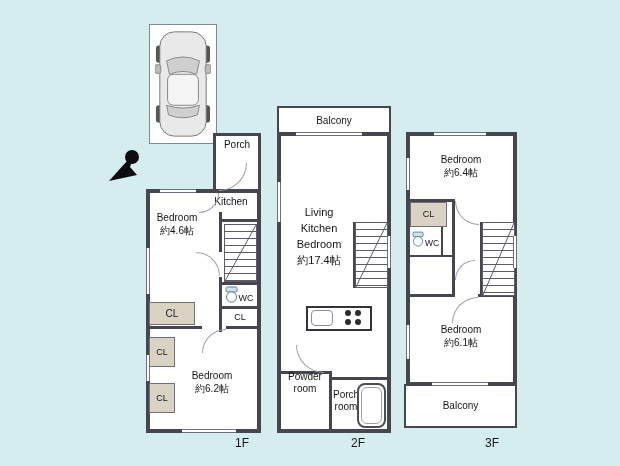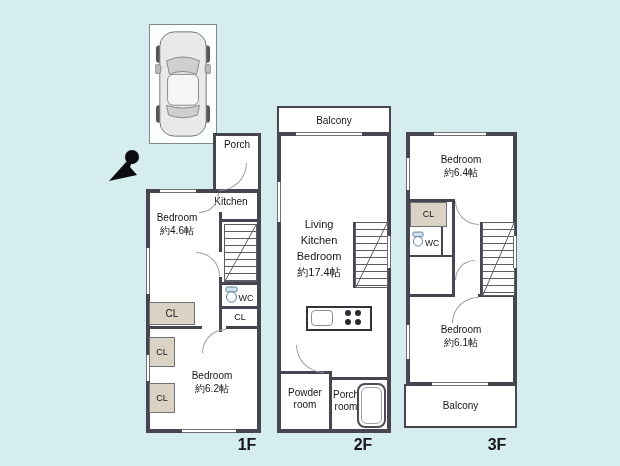--- a/index.html
+++ b/index.html
@@ -6,21 +6,21 @@
   .canvas{position:relative;width:620px;height:466px;background:#d6edf0;font-family:"Liberation Sans",sans-serif;overflow:hidden;}
   .abs{position:absolute;box-sizing:border-box;}
   .room{background:#ffffff;border:4px solid #464650;}
   .room-thin{background:#ffffff;border:2px solid #464650;}
   .wall{background:#464650;}
   .beige{background:#dad2c2;border:1px solid #70707a;}
   .lbl{font-size:10px;color:#15151a;text-align:center;line-height:13px;white-space:nowrap;}
   .lbl9{font-size:9px;line-height:11px;}
   .lbl95{font-size:10px;line-height:12px;}
   .ldk{font-size:11px;line-height:16px;}
-  .floor-tag{font-size:16px;color:#15151a;text-align:center;font-weight:bold;}
+  .floor-tag{font-size:12px;color:#15151a;text-align:left;}
   .stairs{background-color:#fff;background-image:repeating-linear-gradient(to bottom,#ffffff 0,#ffffff 6px,#5c5c66 6px,#5c5c66 7px);border:1px solid #5c5c66;overflow:hidden;}
   .diag{position:absolute;left:0;top:0;width:100%;height:100%;}
   .win-h{background:#fff;border-top:1px solid #70707a;border-bottom:1px solid #70707a;}
   .win-v{background:#fff;border-left:1px solid #70707a;border-right:1px solid #70707a;}
   .arc{border:0 solid #9aa2a8;background:transparent;}
   .arc-tl{border-top-width:1px;border-left-width:1px;border-top-left-radius:100%;}
   .arc-tr{border-top-width:1px;border-right-width:1px;border-top-right-radius:100%;}
   .arc-bl{border-bottom-width:1px;border-left-width:1px;border-bottom-left-radius:100%;}
   .arc-br{border-bottom-width:1px;border-right-width:1px;border-bottom-right-radius:100%;}
   .burner{border-radius:50%;background:#2a2a30;}
@@ -105,21 +105,21 @@
   <div class="abs arc arc-br" style="left:199px;top:193px;width:20px;height:20px"></div>
   <div class="abs arc arc-tr" style="left:196px;top:252px;width:24px;height:24px"></div>
   <div class="abs arc arc-tl" style="left:202px;top:329px;width:24px;height:24px"></div>
 
   <div class="abs floor-tag" style="left:235px;top:436px;width:24px">1F</div>
 
   <div class="abs room-thin lbl" style="left:277px;top:106px;width:114px;height:29px;line-height:25px">Balcony</div>
   <div class="abs room" style="left:277px;top:132px;width:114px;height:301px"></div>
   <div class="abs win-h" style="left:296px;top:132px;width:66px;height:4px"></div>
 
-  <div class="abs lbl ldk" style="left:283px;top:216px;width:72px">
+  <div class="abs lbl ldk" style="left:283px;top:204px;width:72px">
     <div>Living</div>
     <div>Kitchen</div>
     <div>Bedroom</div>
     <div>約17.4帖</div>
   </div>
 
   <div class="abs wall" style="left:353px;top:222px;width:2px;height:66px"></div>
   <div class="abs stairs" style="left:355px;top:222px;width:33px;height:66px">
     <svg class="diag" viewBox="0 0 10 10" preserveAspectRatio="none">
         <line x1="0" y1="10" x2="10" y2="0" stroke="#5c5c66" stroke-width="1" vector-effect="non-scaling-stroke"></line>
@@ -129,21 +129,21 @@
   <div class="abs counter" style="left:306px;top:306px;width:66px;height:25px"></div>
   <div class="abs sink" style="left:311px;top:310px;width:22px;height:16px"></div>
   <div class="abs burner" style="left:345px;top:310px;width:6px;height:6px"></div>
   <div class="abs burner" style="left:355px;top:310px;width:6px;height:6px"></div>
   <div class="abs burner" style="left:345px;top:319px;width:6px;height:6px"></div>
   <div class="abs burner" style="left:355px;top:319px;width:6px;height:6px"></div>
 
   <div class="abs wall" style="left:281px;top:371px;width:49px;height:3px"></div>
   <div class="abs wall" style="left:329px;top:371px;width:3px;height:58px"></div>
   <div class="abs wall" style="left:332px;top:377px;width:57px;height:3px"></div>
-  <div class="abs lbl lbl95" style="left:283px;top:387px;width:44px">
+  <div class="abs lbl lbl95" style="left:283px;top:371px;width:44px">
     <div>Powder</div>
     <div>room</div>
   </div>
   <div class="abs lbl lbl95" style="left:333px;top:389px;width:26px">
     <div>Porch</div>
     <div>room</div>
   </div>
   <div class="abs tub" style="left:357px;top:383px;width:29px;height:45px"></div>
   <div class="abs tub-inner" style="left:361px;top:387px;width:21px;height:37px"></div>
   <div class="abs arc arc-bl" style="left:296px;top:345px;width:28px;height:28px"></div>

